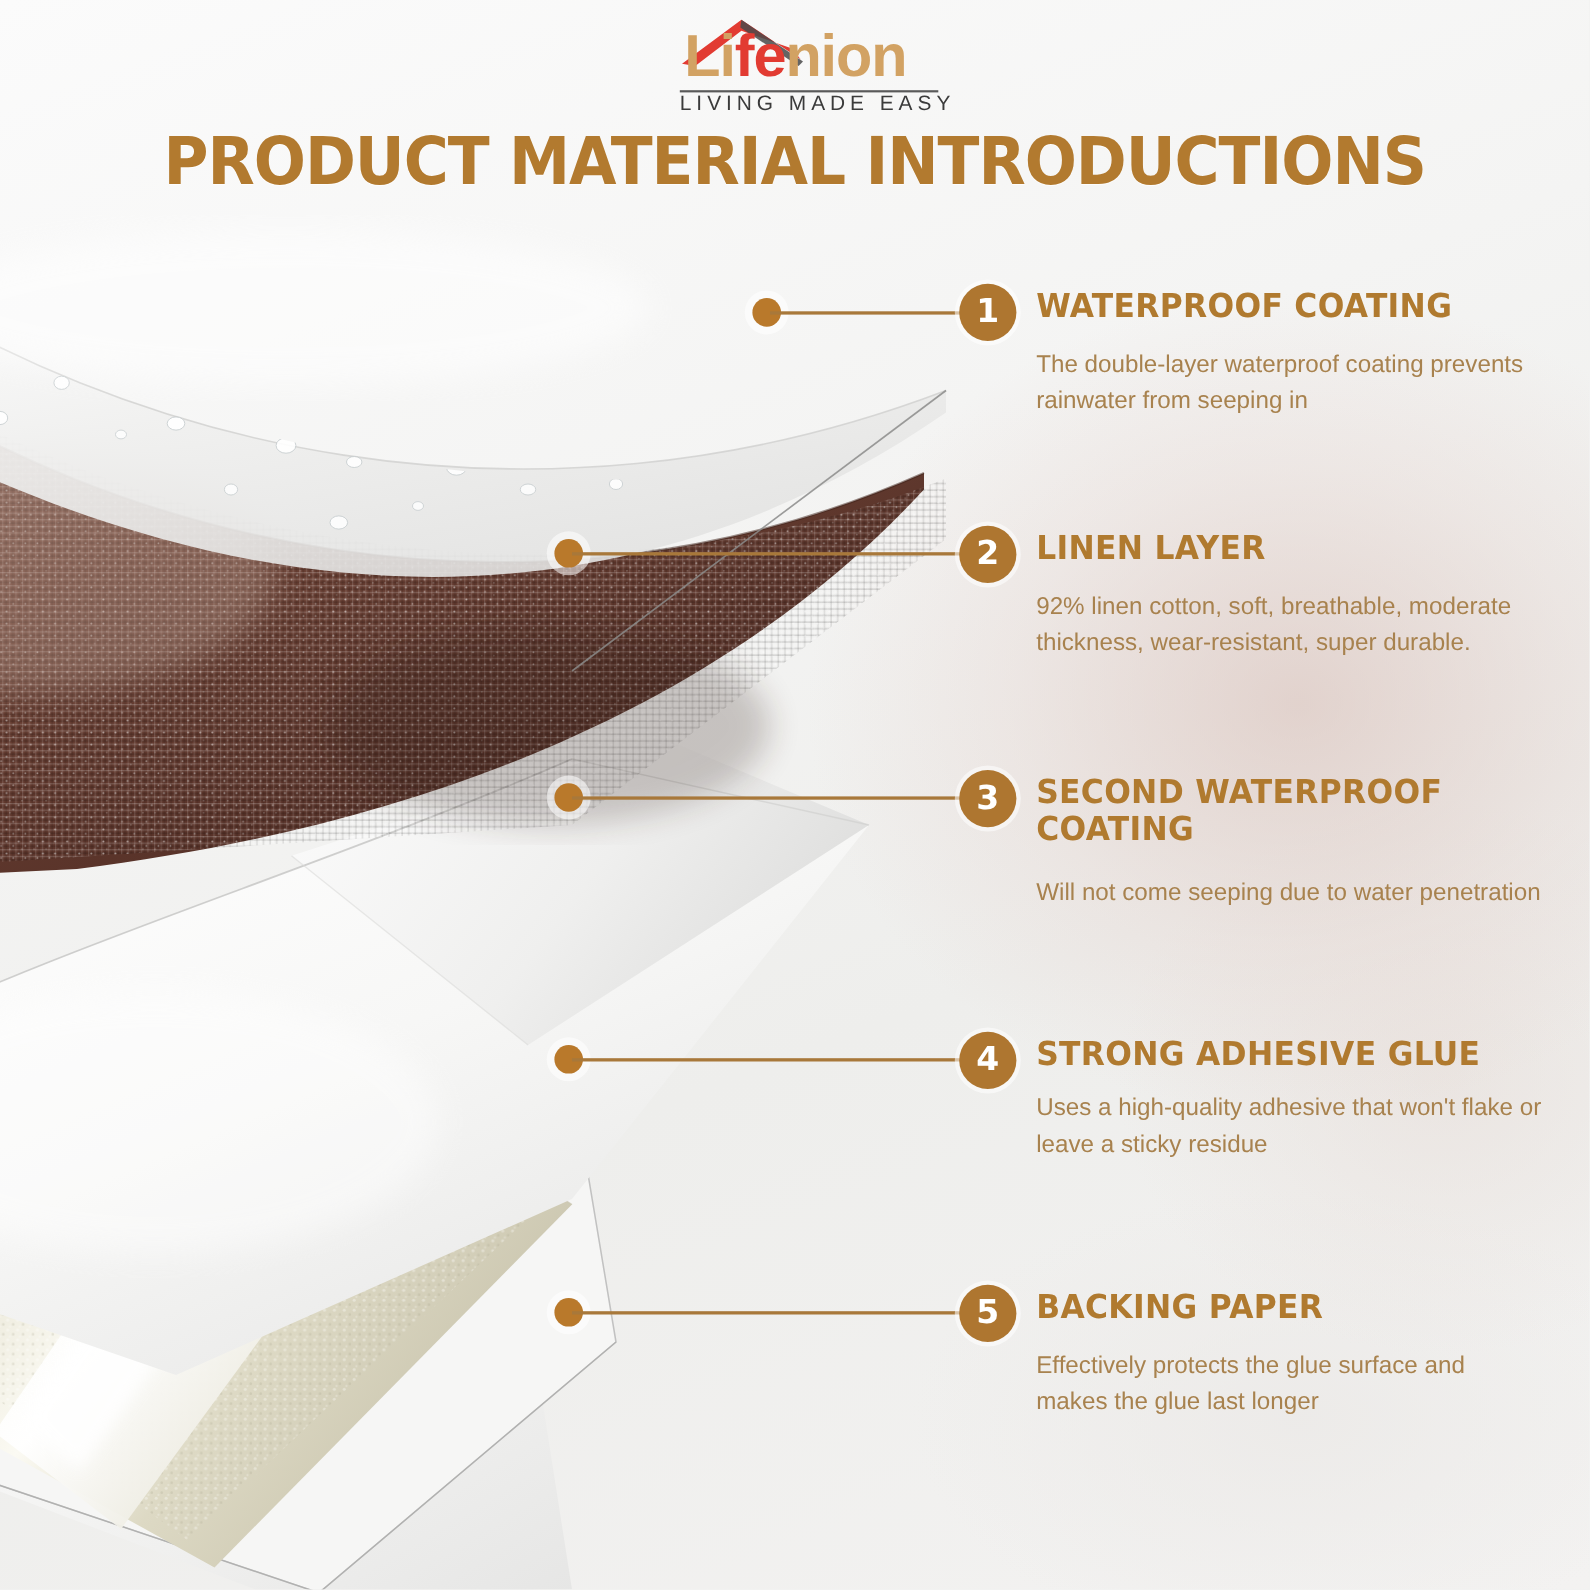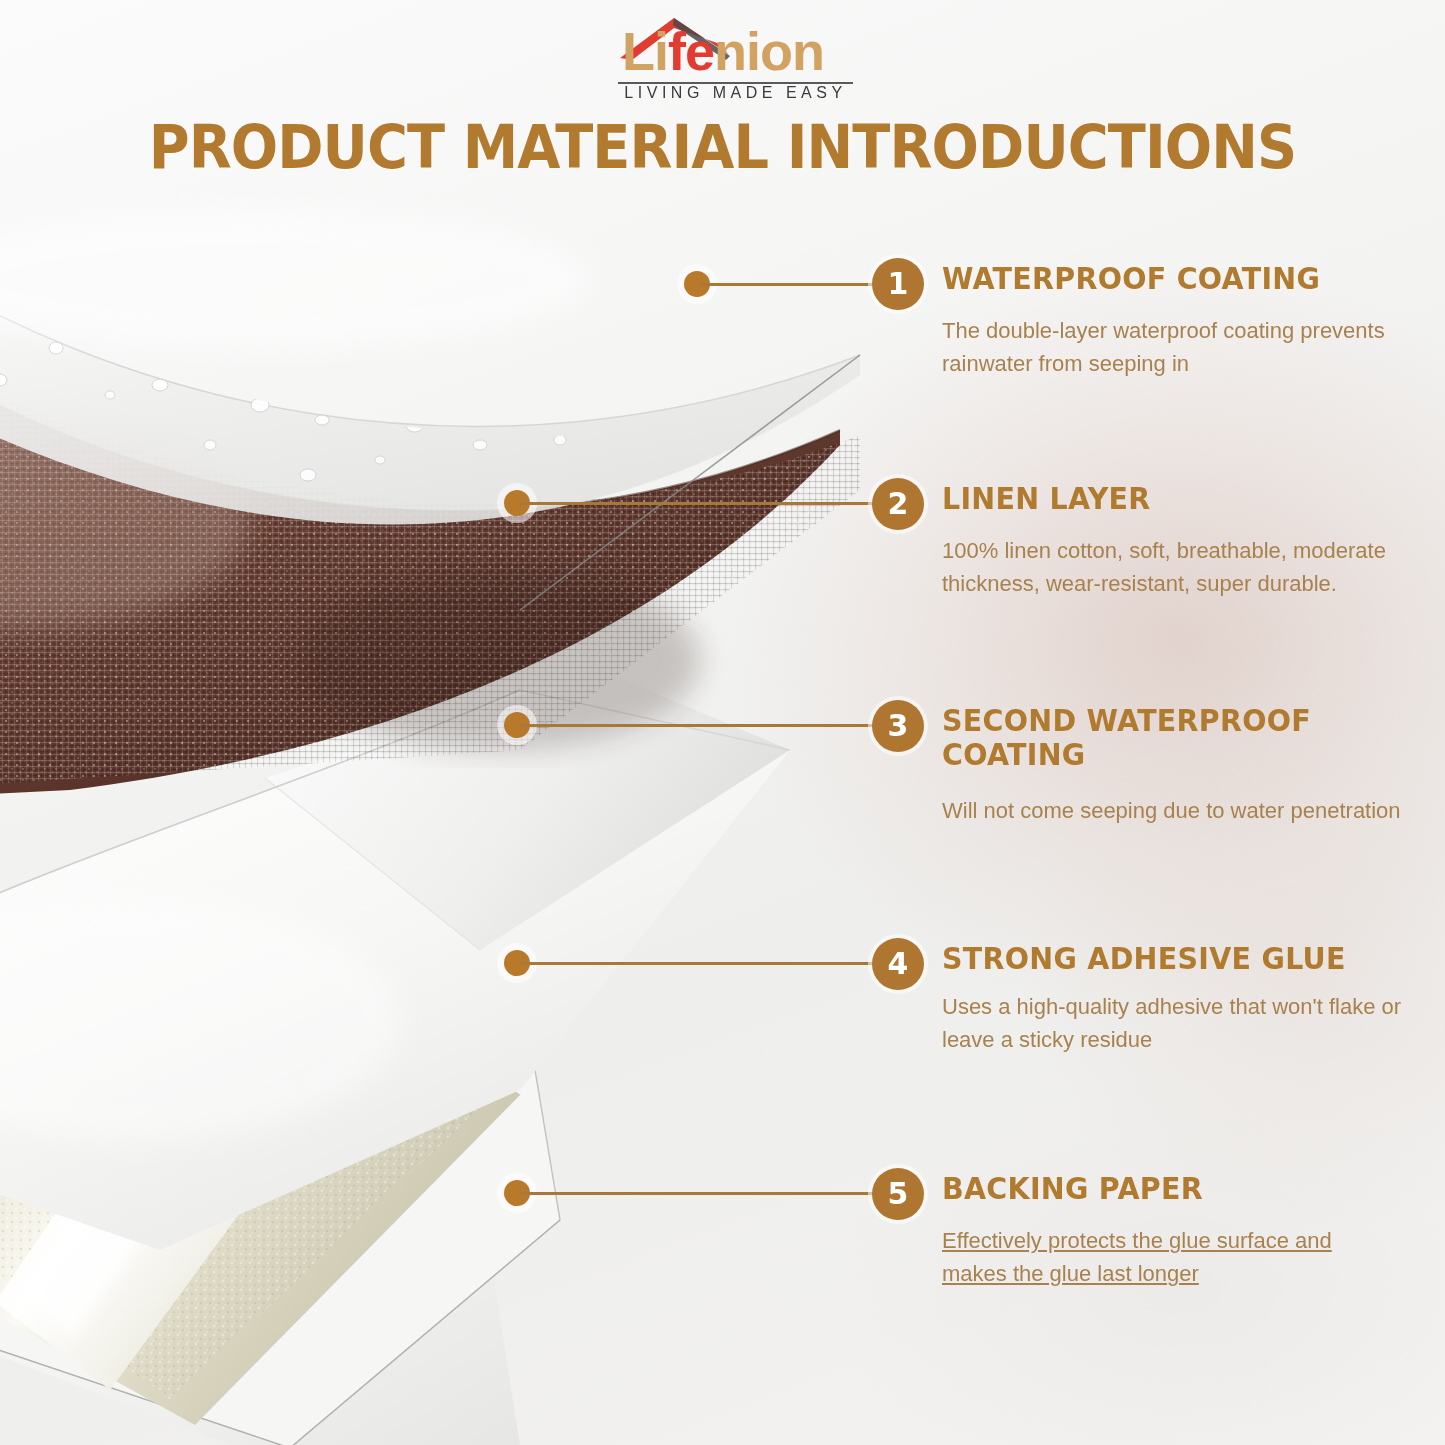--- a/index.html
+++ b/index.html
@@ -19,21 +19,21 @@
   
   .logo{position:absolute;left:600px;top:8px;width:270px;height:92px;}
   .logo-word{position:absolute;left:22px;top:16px;font-size:54px;font-weight:bold;
     letter-spacing:-1px;line-height:1;white-space:nowrap;}
   .lg-a{color:#d2a263;}
   .lg-b{color:#e23b32;}
   .lg-c{color:#d2a263;}
   .roof{position:absolute;left:16px;top:6px;width:120px;height:46px;}
   .logo-rule{position:absolute;left:18px;top:74px;width:235px;height:2px;background:#5a5a5a;}
   .logo-tag{position:absolute;left:18px;top:76px;width:235px;text-align:center;
-    font-size:16px;letter-spacing:4.5px;color:#3b3b3b;white-space:nowrap;}
+    font-size:19px;letter-spacing:4.5px;color:#3b3b3b;white-space:nowrap;}
 
   .title{position:absolute;left:0;top:112px;width:1445px;text-align:center;
     font-family:"DejaVu Sans", sans-serif;
     font-weight:bold;font-size:60px;letter-spacing:-1px;color:#b27a2f;
     transform:scaleX(.93);white-space:nowrap;
     text-shadow:0 1px 0 rgba(255,255,255,.75);}
 
   
   .art{position:absolute;left:-40px;top:190px;width:930px;height:1260px;}
   .art svg{position:absolute;left:0;top:0;}
@@ -254,34 +254,34 @@
 
   <div class="callout" style="left:872px;top:258px;">
     <div class="badge">1</div>
     <div class="c-head">WATERPROOF COATING</div>
     <div class="c-body" style="top:56px;">The double-layer waterproof coating prevents rainwater from seeping in</div>
   </div>
 
   <div class="callout" style="left:872px;top:478px;">
     <div class="badge">2</div>
     <div class="c-head">LINEN LAYER</div>
-    <div class="c-body" style="top:56px;">100% linen cotton, soft, breathable, moderate thickness, wear-resistant, super durable.</div>
+    <div class="c-body" style="top:56px;">92% linen cotton, soft, breathable, moderate thickness, wear-resistant, super durable.</div>
   </div>
 
   <div class="callout" style="left:872px;top:700px;">
     <div class="badge">3</div>
     <div class="c-head" style="width:400px;">SECOND WATERPROOF COATING</div>
     <div class="c-body" style="top:94px;">Will not come seeping due to water penetration</div>
   </div>
 
   <div class="callout" style="left:872px;top:938px;">
     <div class="badge">4</div>
     <div class="c-head">STRONG ADHESIVE GLUE</div>
     <div class="c-body" style="top:52px;">Uses a high-quality adhesive that won't flake or leave a sticky residue</div>
   </div>
 
   <div class="callout" style="left:872px;top:1168px;">
     <div class="badge">5</div>
     <div class="c-head">BACKING PAPER</div>
-    <div class="c-body" style="top:56px;text-decoration:underline;">Effectively protects the glue surface and makes the glue last longer</div>
+    <div class="c-body" style="top:56px;">Effectively protects the glue surface and makes the glue last longer</div>
   </div>
 
 </div>
 
 </body></html>

